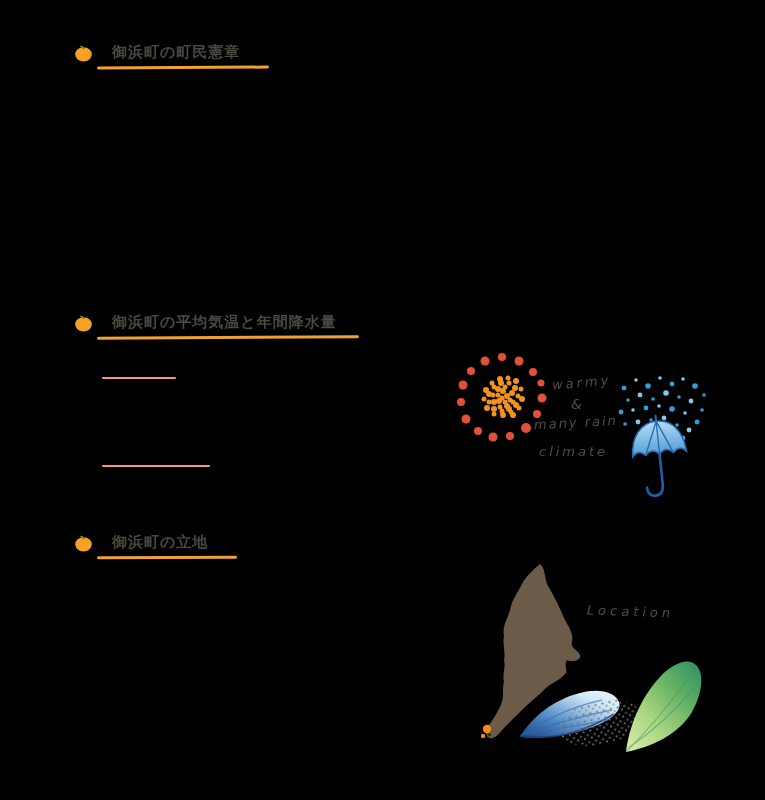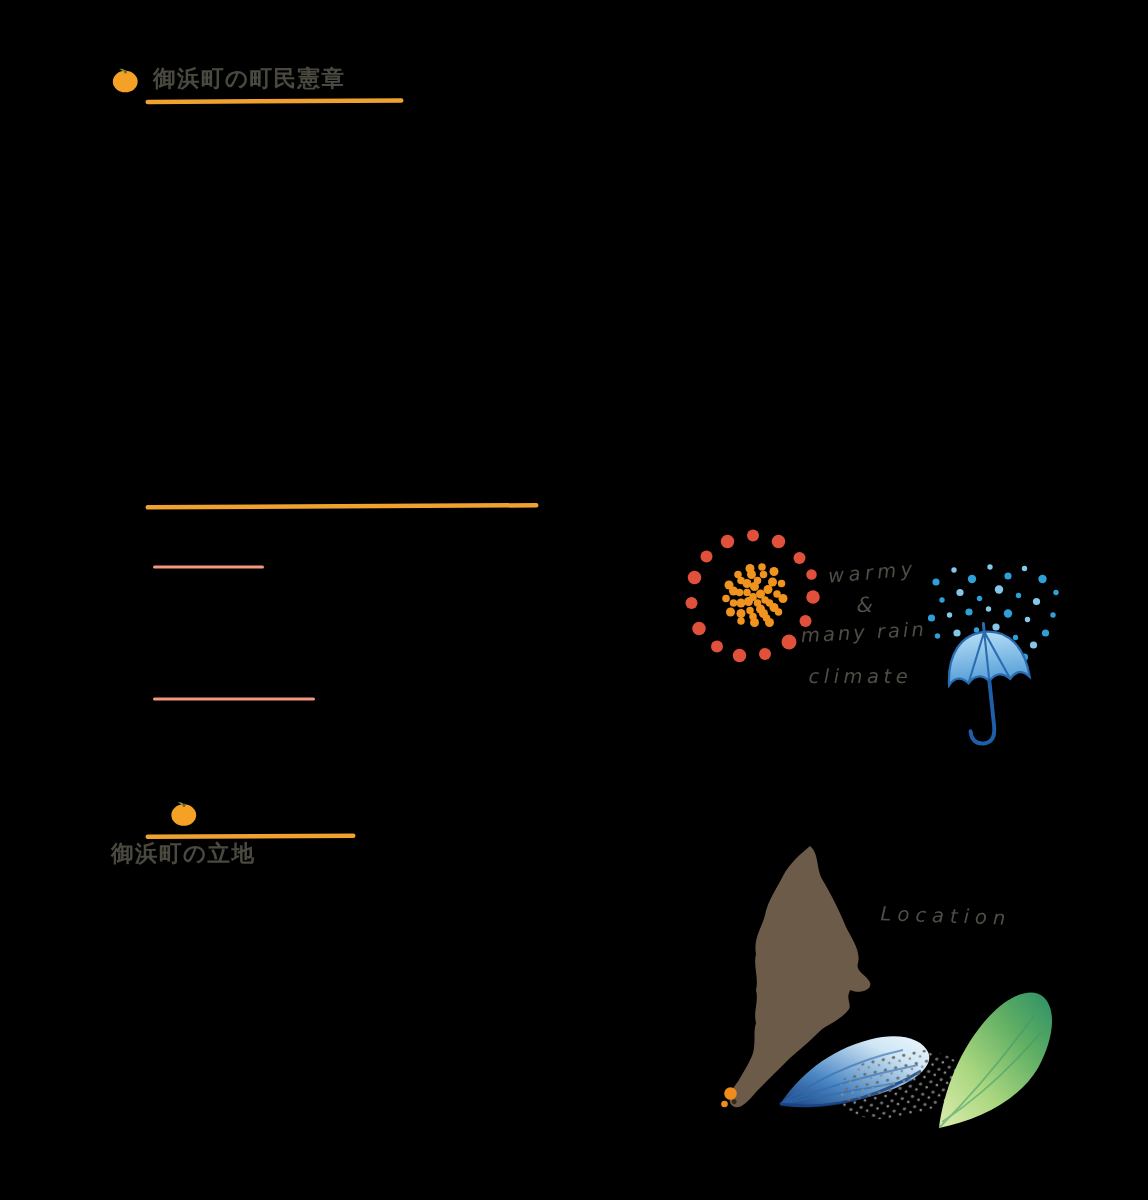--- a/index.html
+++ b/index.html
@@ -4,21 +4,21 @@
 <style>
   * { margin:0; padding:0; box-sizing:border-box; }
   html,body { width:765px; height:800px; }
   body {
     background:#000000;
     font-family:"DejaVu Sans", sans-serif;
     position:relative;
     overflow:hidden;
   }
   .canvas { position:absolute; inset:0; }
-  .heading { position:absolute; display:flex; align-items:center; gap:9px; }
+  .heading { position:absolute; display:flex; align-items:center; gap:19px; }
   .heading .title {
     font-size:15px;
     font-weight:bold;
     color:#4a4940;
     letter-spacing:1px;
     white-space:nowrap;
   }
   .underline {
     position:absolute;
     height:3px;
@@ -50,20 +50,28 @@
   <div class="heading" style="left:74px; top:43px;">
     <svg width="19" height="18" viewBox="0 0 20 20">
       <ellipse cx="10" cy="11.5" rx="9.2" ry="8" fill="#f5a126"></ellipse>
       <path d="M10.5 4.8 Q9.5 1.5 5.4 2.2 Q8.6 3.2 9.3 5.4 Z" fill="#7f9e3c"></path>
       <rect x="9.4" y="3" width="1.7" height="2.6" rx="0.8" fill="#7b5b22"></rect>
     </svg>
     <span class="title">御浜町の町民憲章</span>
   </div>
   <div class="underline" style="left:97px; top:66px; width:172px;"></div>
 
+  <div class="heading" style="left:74px; top:313px;">
+    <svg width="19" height="18" viewBox="0 0 20 20">
+      <ellipse cx="10" cy="11.5" rx="9.2" ry="8" fill="#f5a126"></ellipse>
+      <path d="M10.5 4.8 Q9.5 1.5 5.4 2.2 Q8.6 3.2 9.3 5.4 Z" fill="#7f9e3c"></path>
+      <rect x="9.4" y="3" width="1.7" height="2.6" rx="0.8" fill="#7b5b22"></rect>
+    </svg>
+    <span class="title">御浜町の平均気温と年間降水量</span>
+  </div>
   <div class="underline" style="left:97px; top:336px; width:262px;"></div>
 
   <div class="salmon-line" style="left:102px; top:377px; width:74px;"></div>
   <div class="salmon-line" style="left:102px; top:465px; width:108px;"></div>
 
   <div class="abs" style="left:440px; top:340px; width:290px; height:170px;">
 
     <svg class="abs" style="left:12px; top:10px;" width="100" height="96" viewBox="0 0 100 96">
       <g fill="#e0503a">
         <circle cx="90" cy="48" r="4.5"></circle>
@@ -177,21 +185,21 @@
           <stop offset="1" stop-color="#559ed8"></stop>
         </linearGradient>
       </defs>
       <path d="M30,7 C14,7 4,20 3,40 Q9.5,32.5 16,40 Q23,32.5 30,40 Q37,32.5 44,40 Q50.5,32.5 57,40 C56,20 46,7 30,7 Z" fill="url(#umbg)" stroke="#2a6cb0" stroke-width="1.5"></path>
       <path d="M30,7 L16,40 M30,7 L30,40 M30,7 L44,40" stroke="#2a6cb0" stroke-width="1.4" fill="none"></path>
       <path d="M30,7 L30,1.5" stroke="#2a6cb0" stroke-width="2" stroke-linecap="round"></path>
       <path d="M30,40 L30,70 Q30,81 22,81 Q14,81 14,72" stroke="#1d5fa8" stroke-width="2.6" fill="none" stroke-linecap="round"></path>
     </svg>
   </div>
 
-  <div class="heading" style="left:74px; top:533px;flex-direction:column;">
+  <div class="heading" style="left:74px; top:533px;">
     <svg width="19" height="18" viewBox="0 0 20 20">
       <ellipse cx="10" cy="11.5" rx="9.2" ry="8" fill="#f5a126"></ellipse>
       <path d="M10.5 4.8 Q9.5 1.5 5.4 2.2 Q8.6 3.2 9.3 5.4 Z" fill="#7f9e3c"></path>
       <rect x="9.4" y="3" width="1.7" height="2.6" rx="0.8" fill="#7b5b22"></rect>
     </svg>
     <span class="title">御浜町の立地</span>
   </div>
   <div class="underline" style="left:97px; top:556px; width:140px;"></div>
 
   <div class="abs" style="left:460px; top:550px; width:260px; height:230px;">

